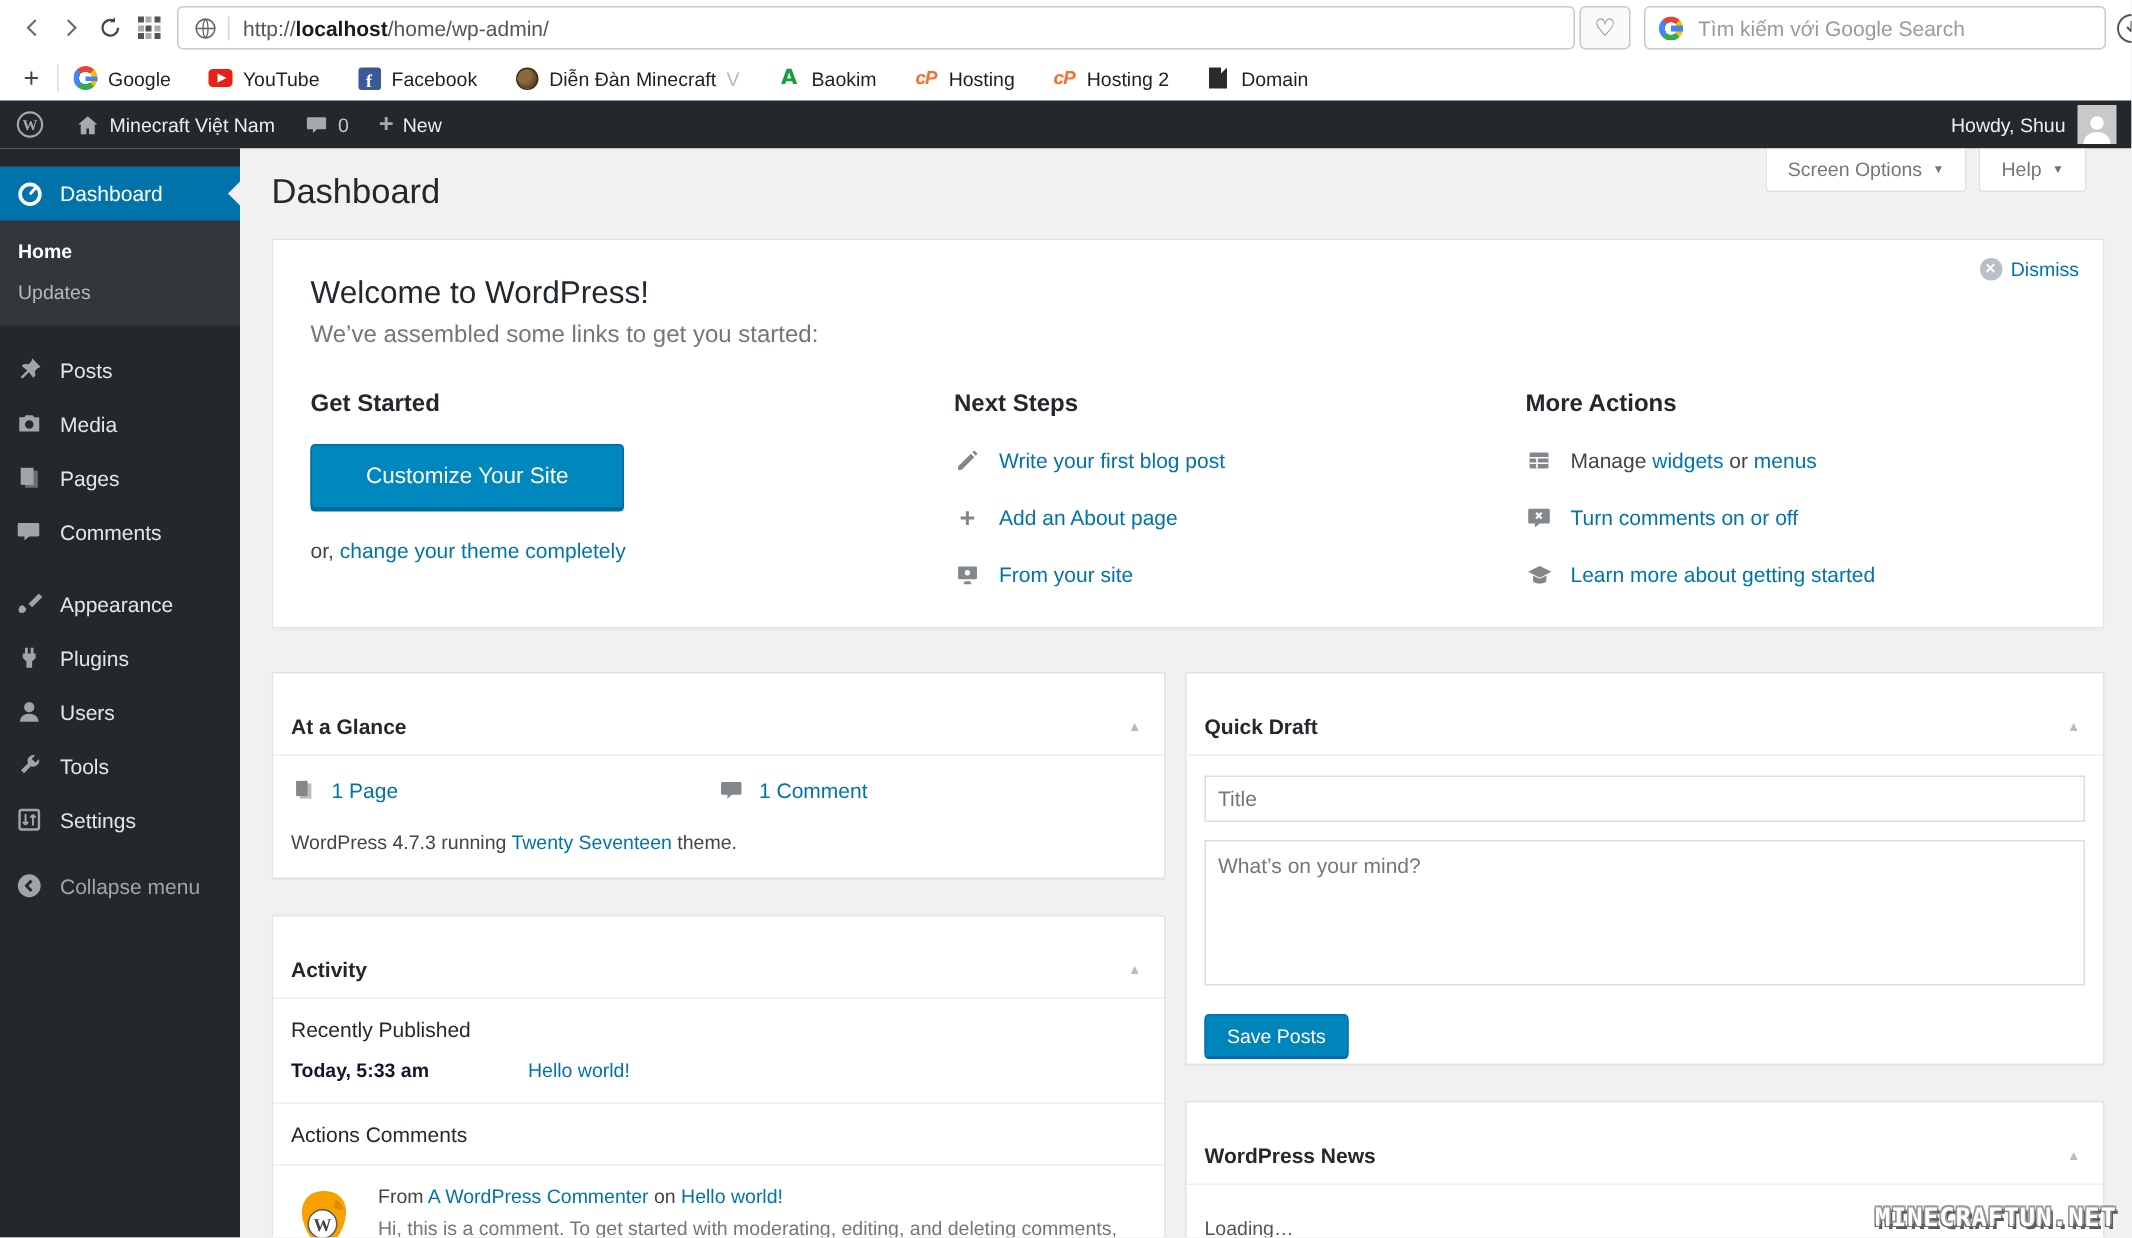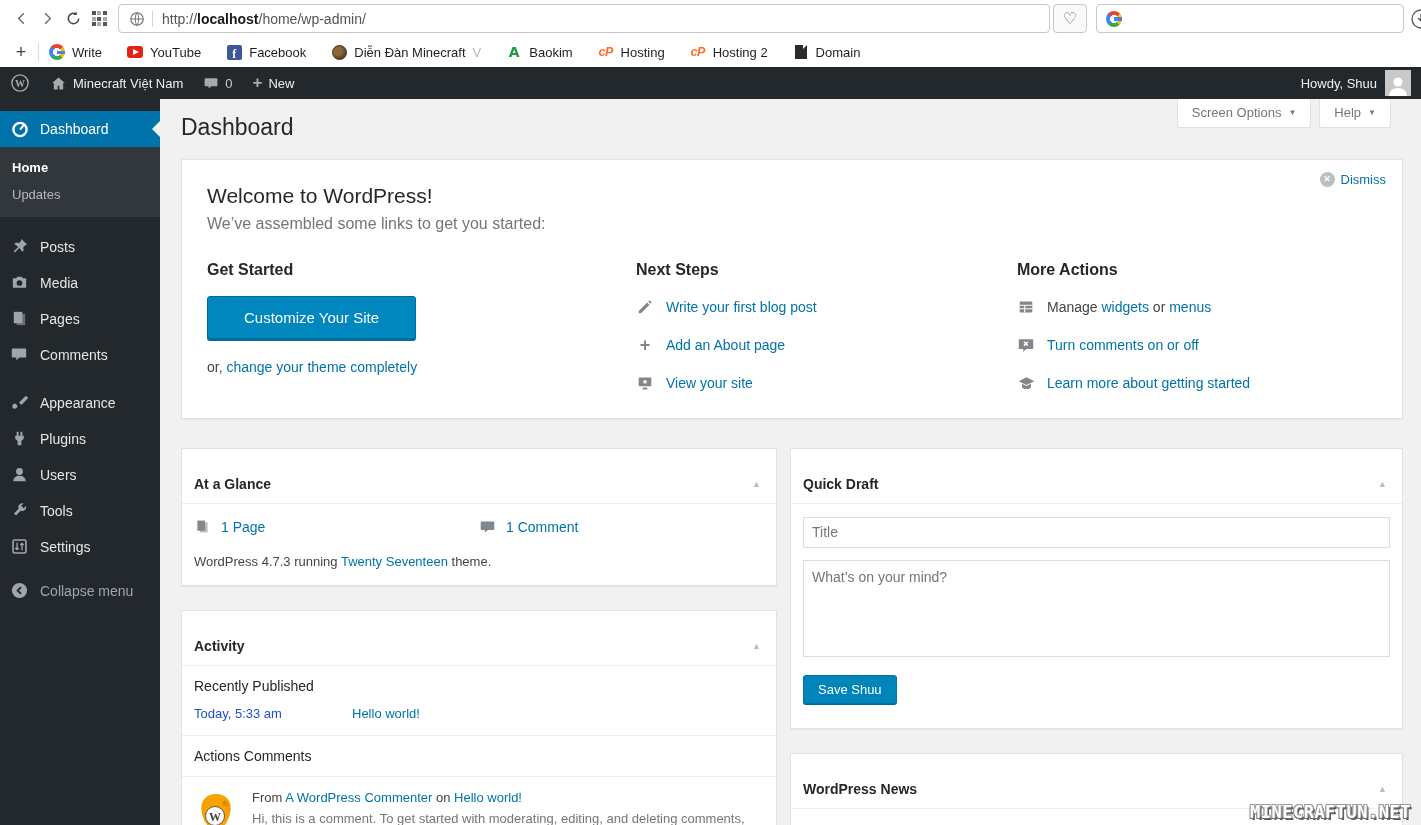--- a/index.html
+++ b/index.html
@@ -124,28 +124,28 @@
   .toggle { color:#b6bcc2; font-size:9px; padding:0 3px; }
 
   .glance-inside { padding:14px 12px 16px; }
   .glance-grid { display:grid; grid-template-columns:1fr 1fr; row-gap:16px; }
   .glance-item { display:flex; align-items:center; gap:9px; font-size:14px; }
   .glance-item .wicon { color:#82878c; width:18px; height:18px; }
   .versions { margin-top:18px; font-size:13px; color:#444; }
 
   .act-sub { font-size:14px; color:#23282d; padding:12px 12px 8px; }
   .pub-row { display:flex; padding:4px 12px 14px; font-size:13px; }
-  .pub-date { color:#1d4ed8; width:158px; flex:0 0 auto; }
+  .pub-date { color:#0f172a; width:158px; flex:0 0 auto;font-weight:bold; }
   .act-sub2 { border-top:1px solid #eee; font-size:14px; color:#23282d; padding:12px 12px; }
   .comment-row { border-top:1px solid #eee; padding:13px 12px 16px; display:flex; gap:14px; }
   .wapuu { width:44px; height:44px; flex:0 0 auto; }
   .comment-meta { font-size:13px; color:#444; }
   .comment-excerpt { margin-top:4px; font-size:13px; color:#72777c; line-height:1.55; max-width:500px; }
 
-  .qd-inside { padding:13px 12px 24px; }
+  .qd-inside { padding:13px 12px 4px; }
   .qd-title-input { width:100%; height:31px; border:1px solid #ddd; padding:0 8px; font-size:14px; color:#32373c;
     font-family:"Liberation Sans",sans-serif; outline:none; }
   .qd-title-input::placeholder, .qd-textarea::placeholder { color:#72777c; }
   .qd-textarea { margin-top:12px; width:100%; height:97px; border:1px solid #ddd; padding:8px; font-size:14px; color:#32373c;
     font-family:"Liberation Sans",sans-serif; resize:none; outline:none; }
   .btn-primary { margin-top:14px; background:#0085ba; border:1px solid #0073aa; box-shadow:0 1px 0 #006799;
     color:#fff; font-size:13px; padding:6px 14px; border-radius:3px; font-family:"Liberation Sans",sans-serif; }
 
   .news-inside { padding:21px 12px 24px; font-size:13px; color:#555; }
 
@@ -201,38 +201,39 @@
           </svg>
       </span>
       <span class="url-divider"></span>
       <span class="url-text"><span>http://</span><span class="host">localhost</span><span>/home/wp-admin/</span></span>
     </div>
     <div class="heart-box">
       <span>♡</span>
     </div>
     <div class="search-box">
       <span class="g-logo"></span>
+      <input class="search-input" placeholder="Tìm kiếm với Google Search" style="">
     </div>
     <div class="dl-btn">
       <span>
         <svg width="22" height="22" viewBox="0 0 22 22">
             <circle cx="11" cy="11" r="9" stroke="currentColor" stroke-width="1.3" fill="none"></circle>
             <path d="M11 6v7m0 0-3-3m3 3 3-3" stroke="currentColor" stroke-width="1.4" fill="none"></path>
           </svg>
       </span>
     </div>
   </div>
 
   <div class="bookmarks-row">
     <div class="bm-plus">+</div>
     <div class="bm-sep"></div>
 
     <div class="bookmark">
       <span class="fav g-logo"></span>
-      <span>Write</span>
+      <span>Google</span>
     </div>
     <div class="bookmark">
       <span class="fav">
           <span class="fav-yt"></span>
         </span>
       <span>YouTube</span>
     </div>
     <div class="bookmark">
       <span class="fav">
           <span class="fav-fb">f</span>
@@ -460,21 +461,21 @@
             <a class="wp-link">Add an About page</a>
           </div>
           <div class="wlink-row">
             <span class="wicon">
               <svg width="18" height="18" viewBox="0 0 20 20" fill="currentColor">
                   <rect x="3" y="4" width="14" height="9.5" rx="1"></rect>
                   <circle cx="10" cy="8.7" r="2" fill="#fff"></circle>
                   <path d="M8 15h4l1 2.2H7z"></path>
                 </svg>
             </span>
-            <a class="wp-link">View your site</a>
+            <a class="wp-link">From your site</a>
           </div>
         </div>
 
         <div class="wcol wcol-3">
           <h3>More Actions</h3>
           <div class="wlink-row first">
             <span class="wicon">
               <svg width="18" height="18" viewBox="0 0 20 20" fill="currentColor">
                   <rect x="3" y="4" width="14" height="12" rx="1"></rect>
                   <path d="M3 8h14M8.5 8v8M3 12h14" stroke="#fff" stroke-width="1.2"></path>
@@ -572,21 +573,21 @@
       <div class="col-right">
 
         <div class="postbox">
           <div class="postbox-header">
             <h2>Quick Draft</h2>
             <span class="toggle">▲</span>
           </div>
           <div class="qd-inside">
             <input class="qd-title-input" placeholder="Title" style="">
             <textarea class="qd-textarea" placeholder="What’s on your mind?" style=""></textarea>
-            <div><button class="btn-primary">Save Shuu</button></div>
+            <div><button class="btn-primary">Save Posts</button></div>
           </div>
         </div>
 
         <div class="postbox">
           <div class="postbox-header">
             <h2>WordPress News</h2>
             <span class="toggle">▲</span>
           </div>
           <div class="news-inside">Loading…</div>
         </div>

